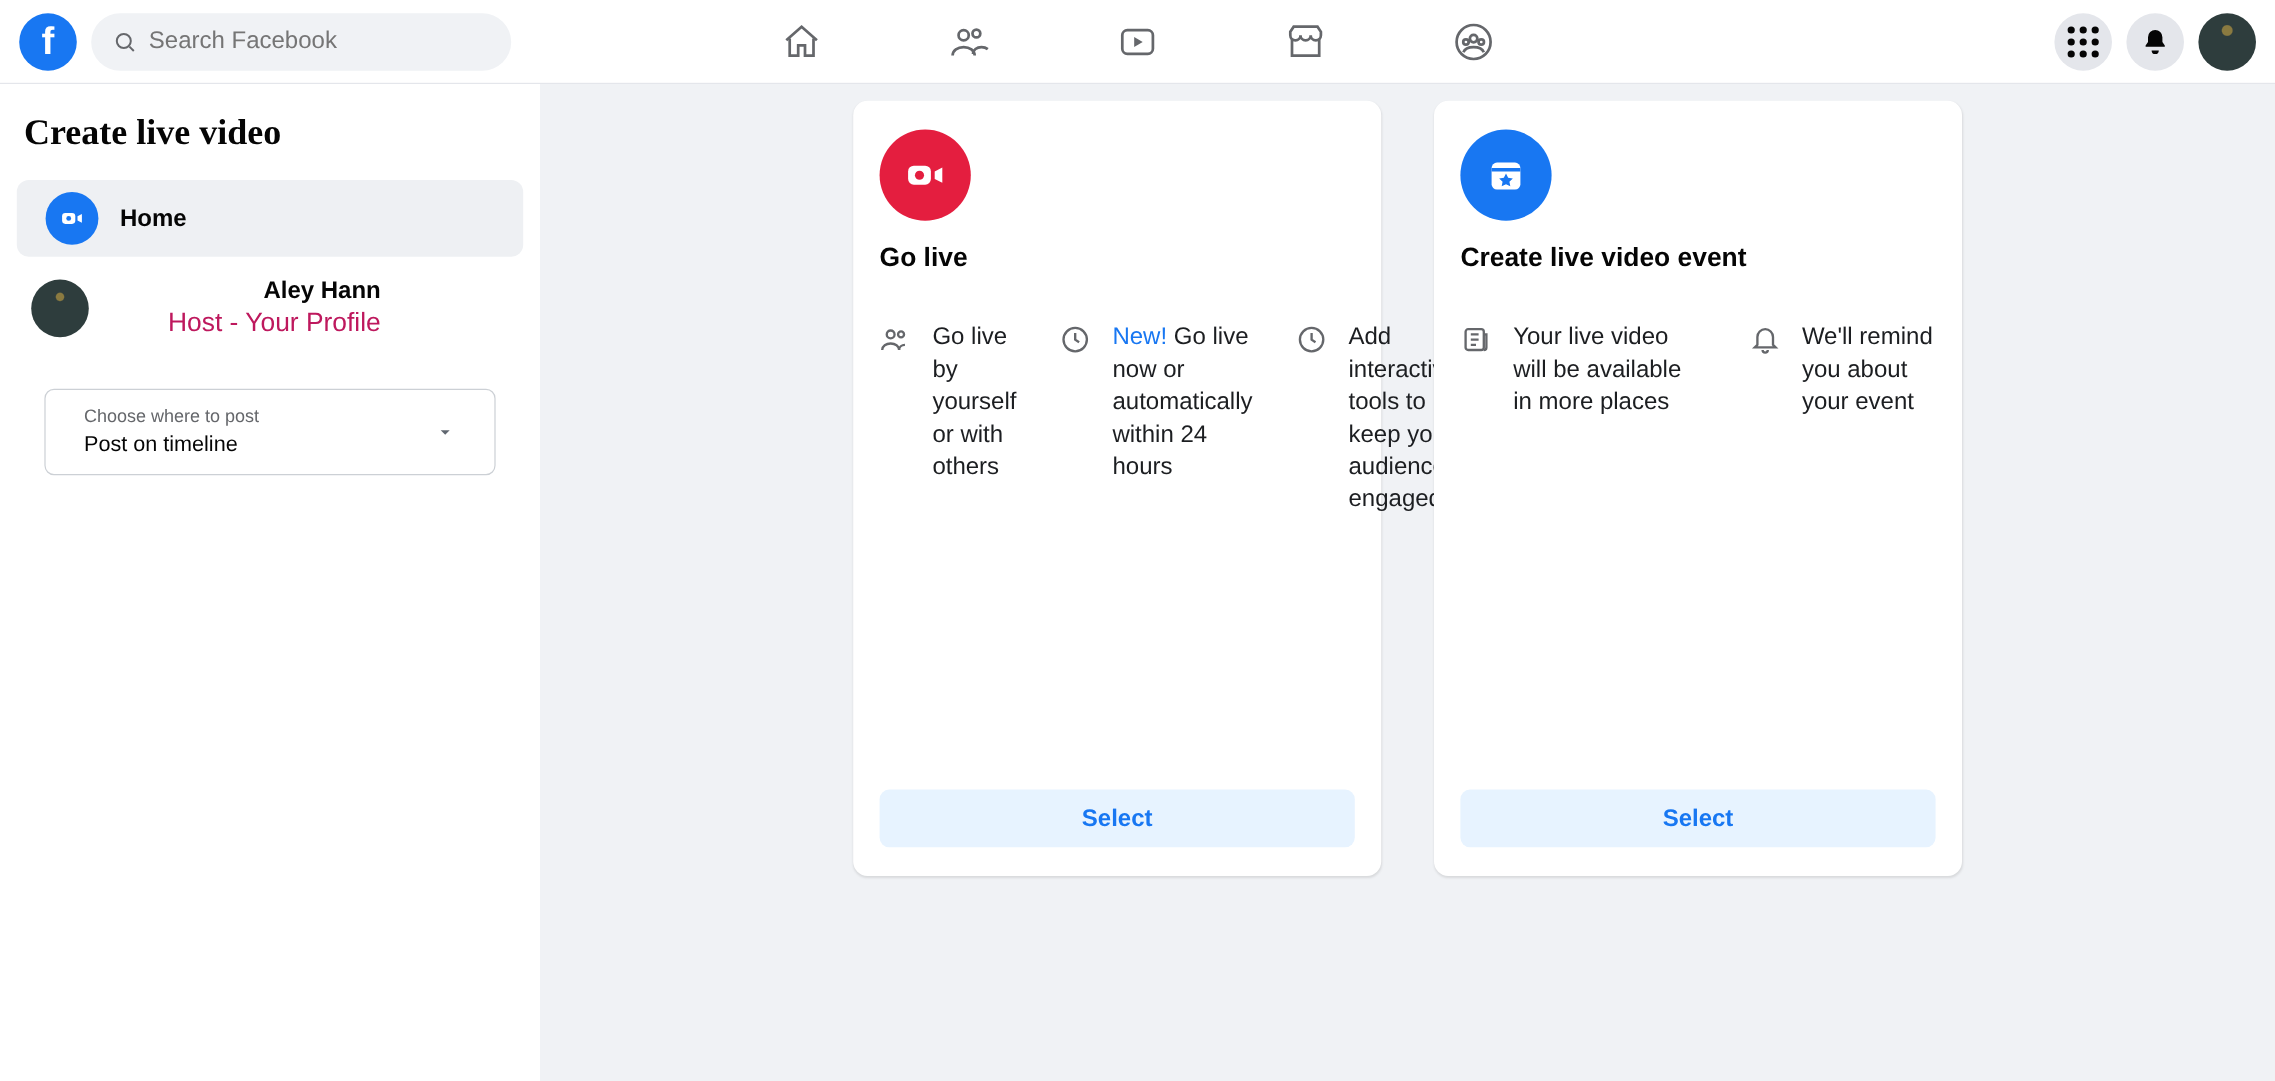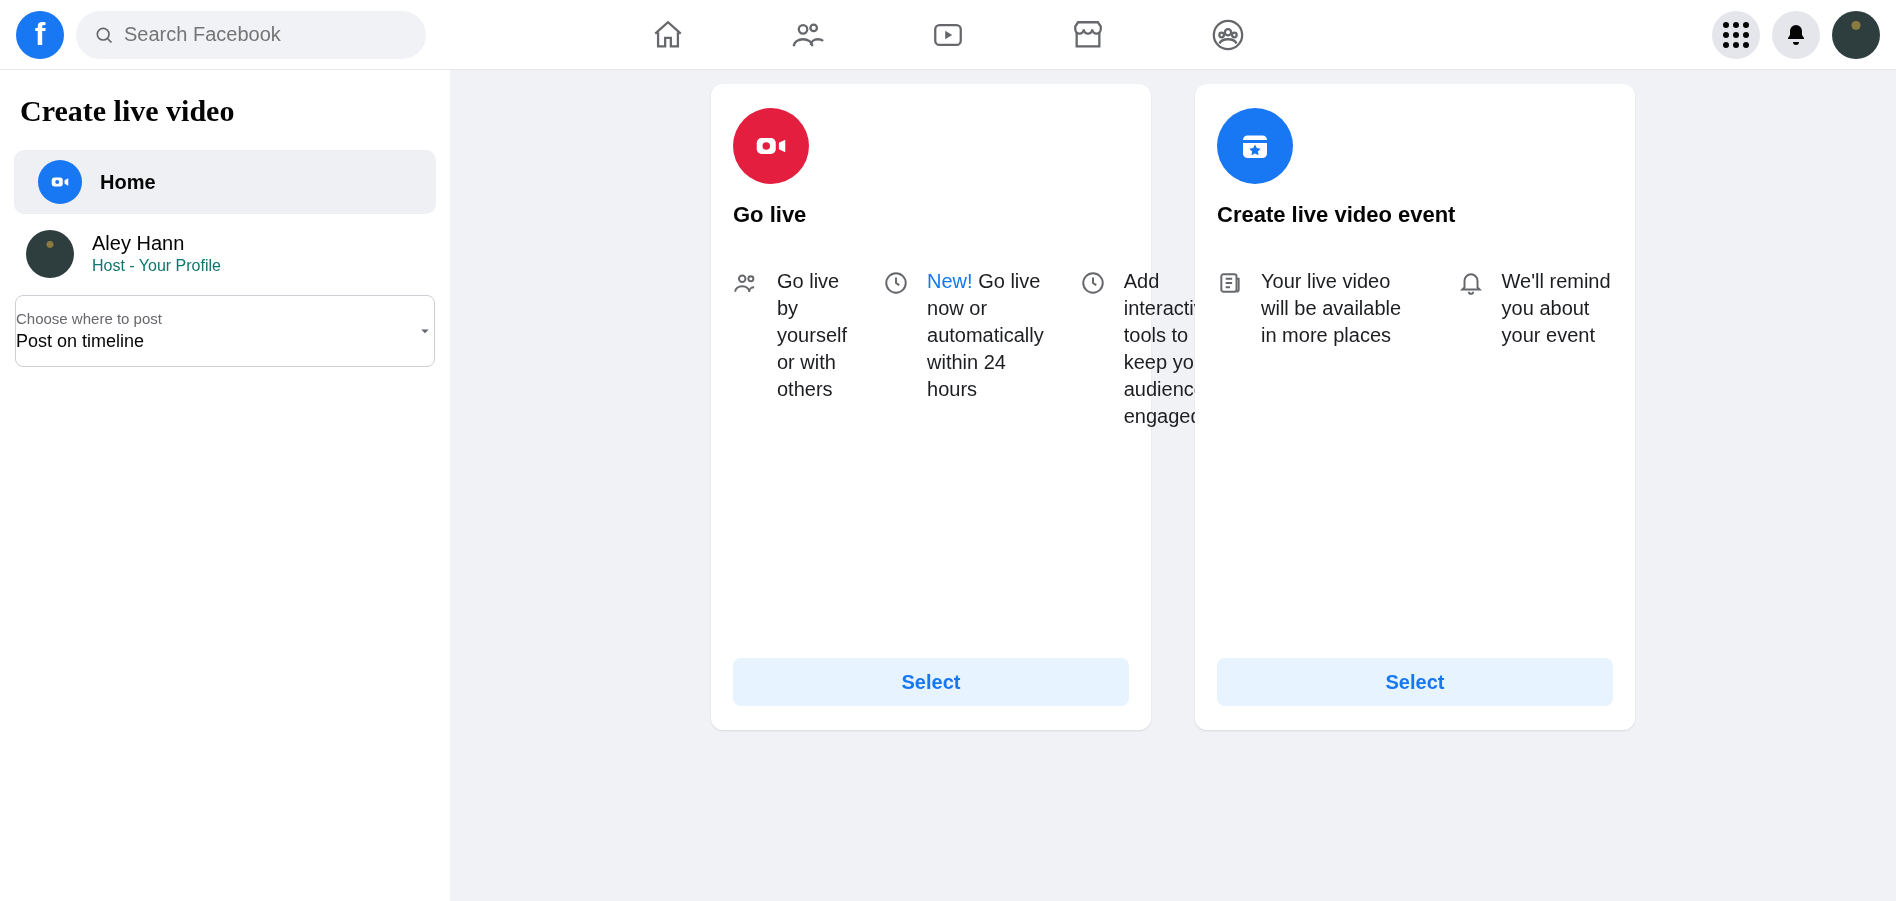--- a/index.html
+++ b/index.html
@@ -73,25 +73,25 @@
     width:44px;height:44px;border-radius:50%;
     background:#1877f2;display:flex;align-items:center;justify-content:center;color:#fff;
   }
   .side-label{font-size:20px;font-weight:600;}
   .side-profile{display:flex;align-items:center;gap:18px;padding:16px 12px;cursor:pointer;border-radius:10px;}
   .avatar-med{
     width:48px;height:48px;border-radius:50%;
     background:radial-gradient(circle at 50% 30%, #8a7a40 0 3px, #2e3d3d 4px 100%);
     flex:none;
   }
-  .profile-name{font-size:20px;font-weight:400;line-height:1.2;}
-  .profile-sub{font-size:16px;color:#0f766e;line-height:1.4;}
+  .profile-name{font-size:20px;font-weight:700;line-height:1.2;text-align:right;}
+  .profile-sub{font-size:22px;color:#be185d;line-height:1.4;margin-left:48px;}
   .post-select{
-    margin:1px;border:1px solid #ccd0d5;border-radius:8px;
-    padding:12px 0;display:flex;align-items:center;cursor:pointer;
+    margin:23px;border:1px solid #ccd0d5;border-radius:8px;
+    padding:12px 32px;display:flex;align-items:center;cursor:pointer;
   }
   .post-select .lbl{font-size:15px;color:#65676b;line-height:1.4;}
   .post-select .val{font-size:18px;font-weight:500;line-height:1.4;}
   .post-select .chev{margin-left:auto;color:#606770;}
 
   
   .main{
     flex:1;display:flex;justify-content:center;gap:44px;
     padding:14px 40px;
   }

